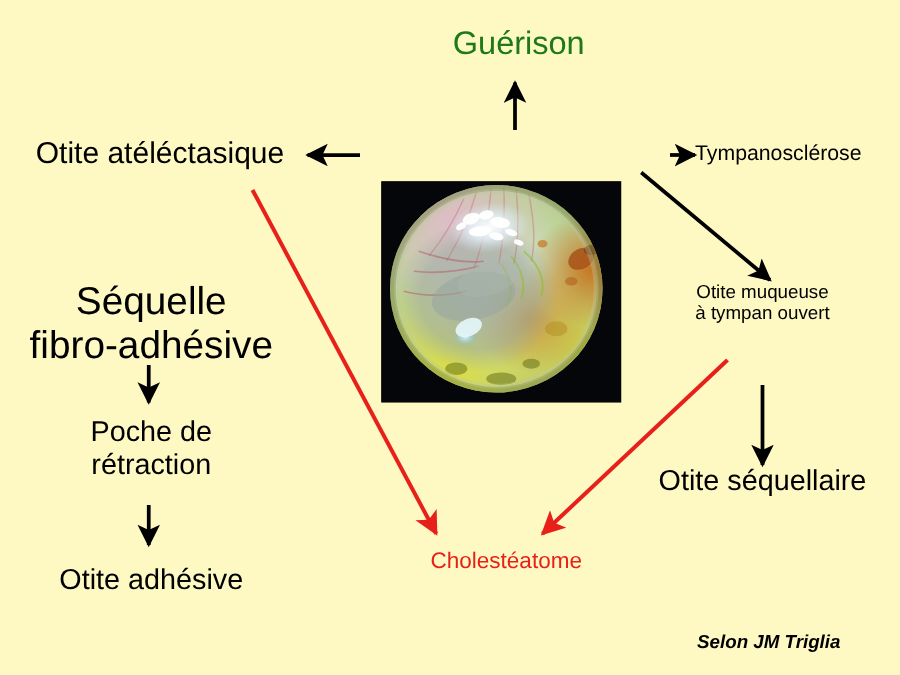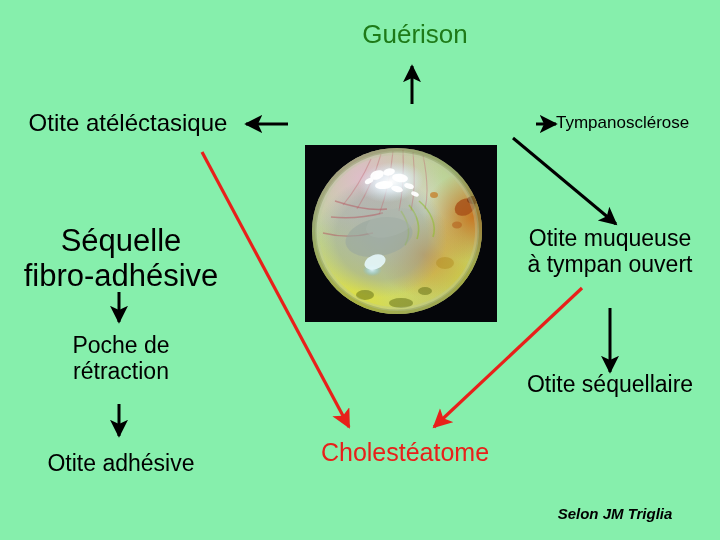--- a/index.html
+++ b/index.html
@@ -4,21 +4,21 @@
 <style>
   html, body {
     margin: 0;
     padding: 0;
     background: #ffffff;
   }
   #page {
     position: relative;
     width: 720px;
     height: 540px;
-    background: #86efac;
+    background: #fef9c3;
     overflow: hidden;
     font-family: "Liberation Sans", sans-serif;
   }
   .node {
     position: absolute;
     color: #000000;
     text-align: center;
     line-height: 1.12;
     white-space: pre-line;
     font-weight: 400;
@@ -51,29 +51,29 @@
   #node-poche {
     left: 8px; top: 333px; width: 226px;
     font-size: 23px;
   }
   #node-adhesive {
     left: 8px; top: 451px; width: 226px;
     font-size: 23px;
   }
   #node-muqueuse {
     left: 500px; top: 226px; width: 220px;
-    font-size: 23px;
+    font-size: 15px;
   }
   #node-sequellaire {
     left: 500px; top: 372px; width: 220px;
     font-size: 23px;
   }
   #node-cholesteatome {
     left: 280px; top: 438px; width: 250px;
-    font-size: 25px;
+    font-size: 18px;
     color: #e8201a;
     font-weight: 500;
     text-align: center;
   }
   #node-credit {
     left: 520px; top: 506px; width: 190px;
     font-size: 15px;
     font-style: italic;
     font-weight: bold;
     text-align: center;

